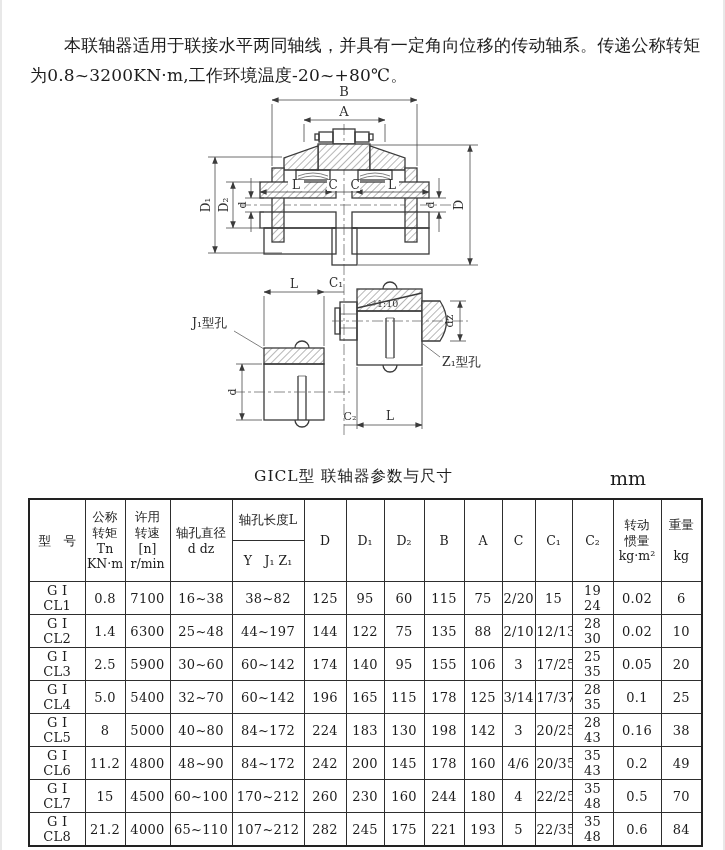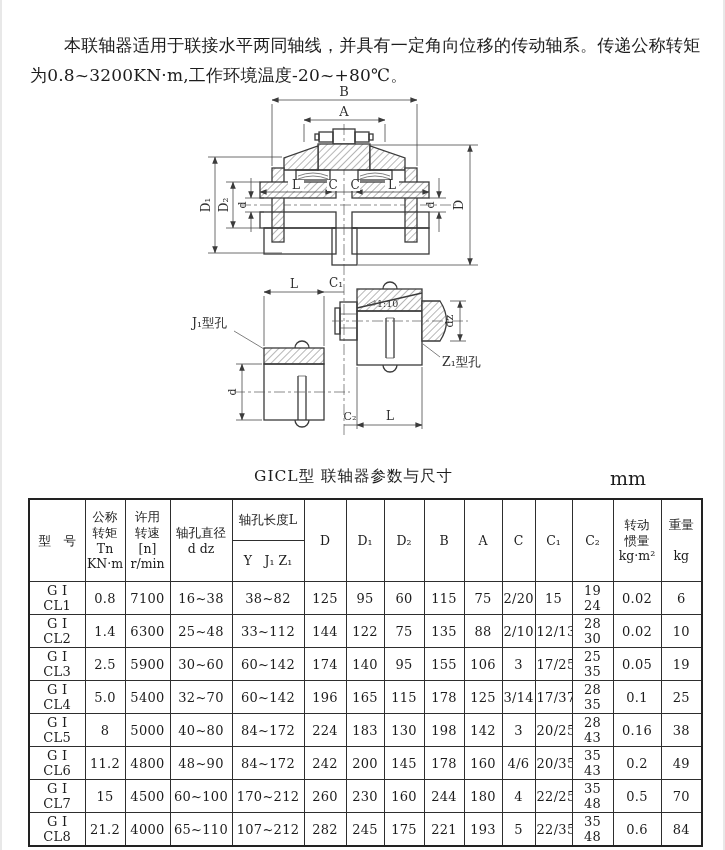--- a/index.html
+++ b/index.html
@@ -285,21 +285,21 @@
           <td>15</td>
           <td>19 24</td>
           <td>0.02</td>
           <td>6</td>
         </tr>
         <tr>
           <td>G I CL2</td>
           <td>1.4</td>
           <td>6300</td>
           <td>25~48</td>
-          <td>33~112</td>
+          <td>44~197</td>
           <td>144</td>
           <td>122</td>
           <td>75</td>
           <td>135</td>
           <td>88</td>
           <td>2/10</td>
           <td>12/13</td>
           <td>28 30</td>
           <td>0.02</td>
           <td>10</td>
@@ -312,21 +312,21 @@
           <td>60~142</td>
           <td>174</td>
           <td>140</td>
           <td>95</td>
           <td>155</td>
           <td>106</td>
           <td>3</td>
           <td>17/25</td>
           <td>25 35</td>
           <td>0.05</td>
-          <td>19</td>
+          <td>20</td>
         </tr>
         <tr>
           <td>G I CL4</td>
           <td>5.0</td>
           <td>5400</td>
           <td>32~70</td>
           <td>60~142</td>
           <td>196</td>
           <td>165</td>
           <td>115</td>

